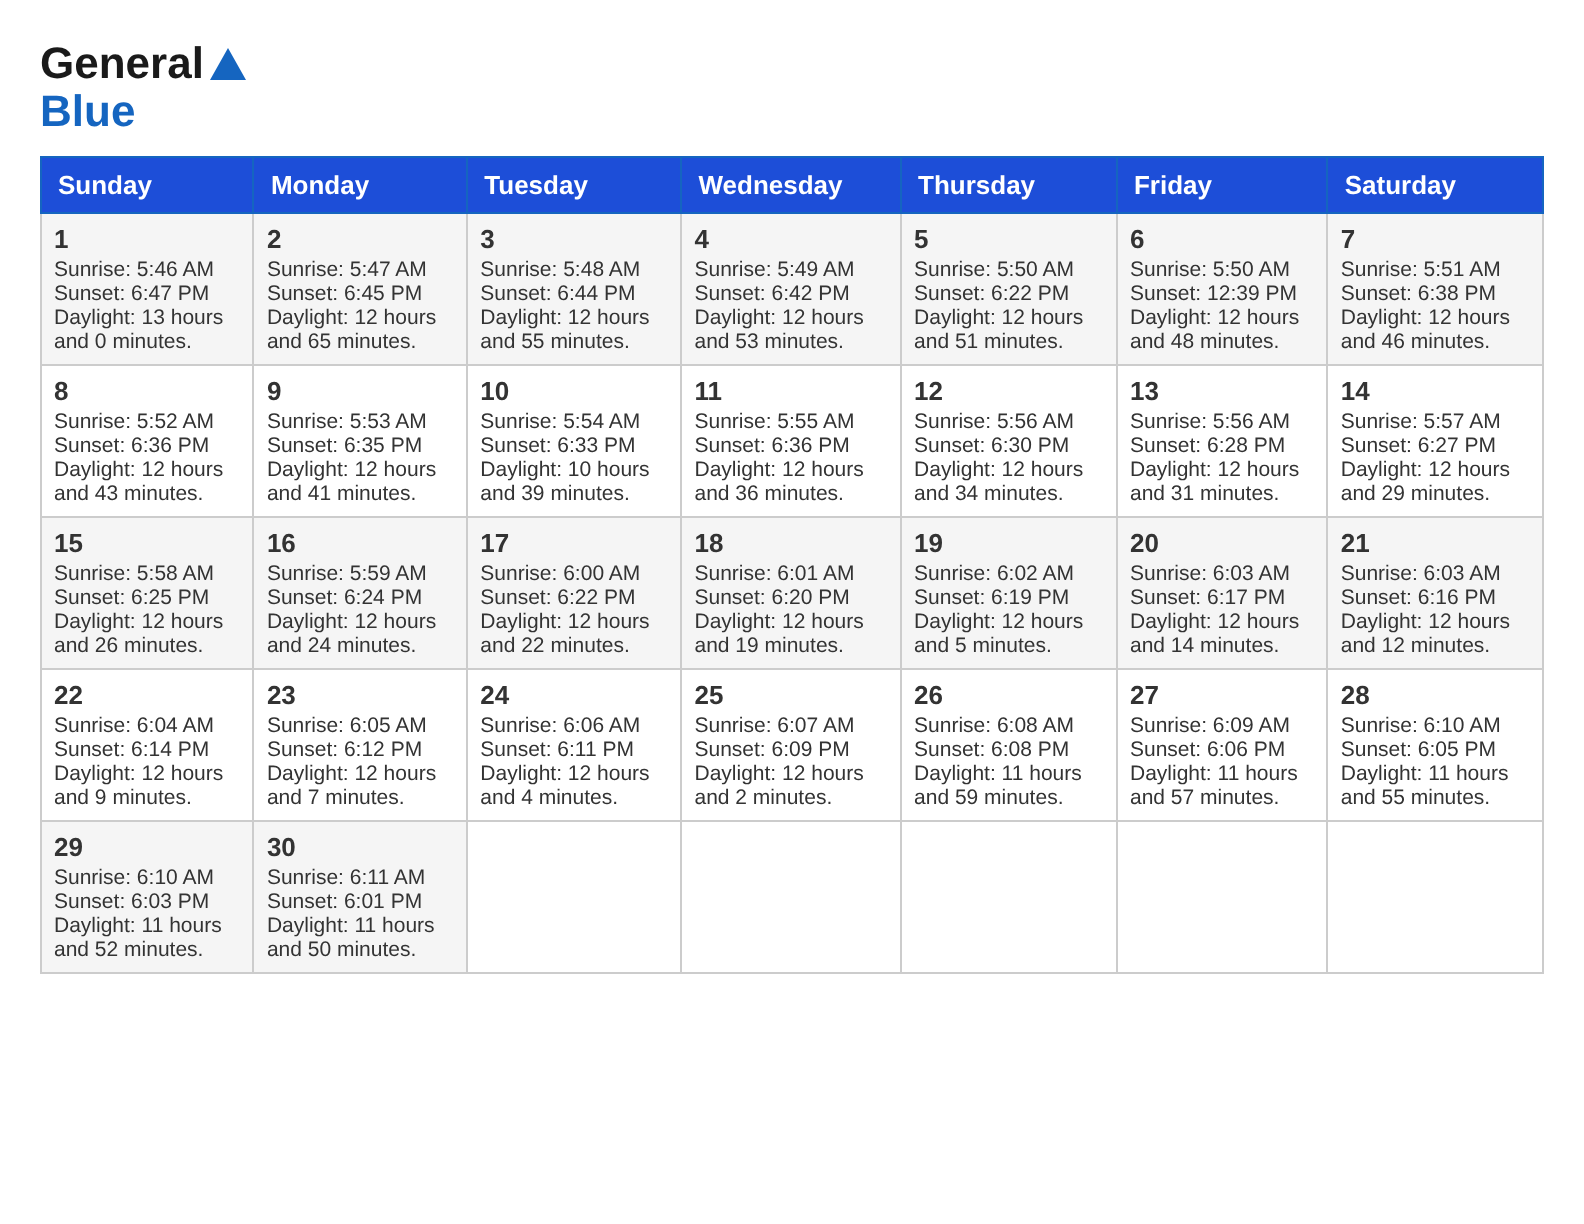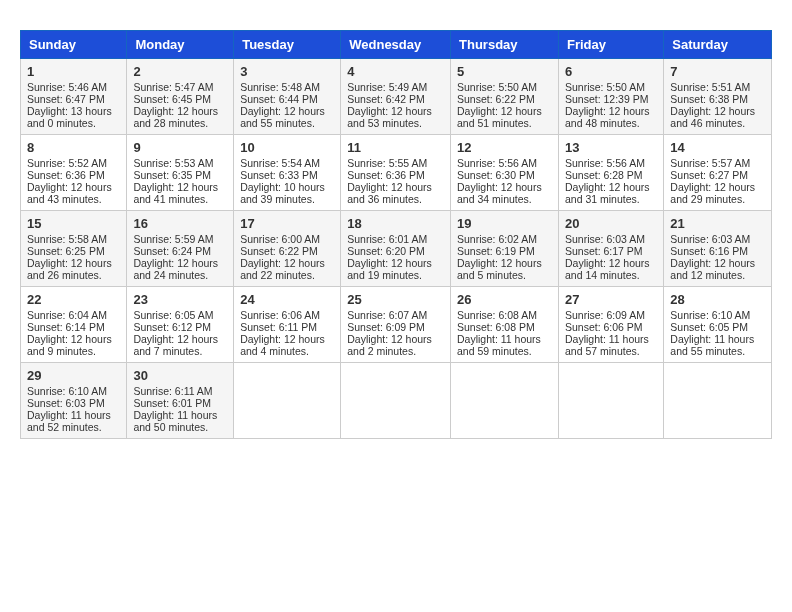--- a/index.html
+++ b/index.html
@@ -69,20 +69,28 @@
     .empty-cell {
       background-color: #fff !important;
     }
   </style>
 </head>
 <body>
 
 <div class="header">
   <div class="logo">
     <div>
+      <div style="display:flex;align-items:center;">
+        <div style="font-size:22px;font-weight:bold;color:#333;line-height:1.1;">
+          <span style="color:#1a1a1a;">General</span><svg width="22" height="22" viewBox="0 0 22 22" style="vertical-align:middle;margin-left:1px;">
+              <polygon points="11,2 20,18 2,18" fill="#1565c0"></polygon>
+            </svg>
+        </div>
+      </div>
+      <div style="font-size:22px;font-weight:bold;color:#1565c0;line-height:1.1;">Blue</div>
     </div>
   </div>
   <div class="title-area">
     <div class="month-title"></div>
     <div class="location"></div>
   </div>
 </div>
 
 <table>
   <thead>
@@ -92,21 +100,21 @@
       <th>Tuesday</th>
       <th>Wednesday</th>
       <th>Thursday</th>
       <th>Friday</th>
       <th>Saturday</th>
     </tr>
   </thead>
   <tbody id="calendar-body">
   <tr>
         <td><span class="day-number">1</span><span>Sunrise: 5:46 AM</span><br><span>Sunset: 6:47 PM</span><br><span>Daylight: 13 hours and 0 minutes.</span></td>
-        <td><span class="day-number">2</span><span>Sunrise: 5:47 AM</span><br><span>Sunset: 6:45 PM</span><br><span>Daylight: 12 hours and 28 minutes.</span></td>
+        <td><span class="day-number">2</span><span>Sunrise: 5:47 AM</span><br><span>Sunset: 6:45 PM</span><br><span>Daylight: 12 hours and 65 minutes.</span></td>
         <td><span class="day-number">3</span><span>Sunrise: 5:48 AM</span><br><span>Sunset: 6:44 PM</span><br><span>Daylight: 12 hours and 55 minutes.</span></td>
         <td><span class="day-number">4</span><span>Sunrise: 5:49 AM</span><br><span>Sunset: 6:42 PM</span><br><span>Daylight: 12 hours and 53 minutes.</span></td>
         <td><span class="day-number">5</span><span>Sunrise: 5:50 AM</span><br><span>Sunset: 6:22 PM</span><br><span>Daylight: 12 hours and 51 minutes.</span></td>
         <td><span class="day-number">6</span><span>Sunrise: 5:50 AM</span><br><span>Sunset: 12:39 PM</span><br><span>Daylight: 12 hours and 48 minutes.</span></td>
         <td><span class="day-number">7</span><span>Sunrise: 5:51 AM</span><br><span>Sunset: 6:38 PM</span><br><span>Daylight: 12 hours and 46 minutes.</span></td>
       </tr>
       <tr>
         <td><span class="day-number">8</span><span>Sunrise: 5:52 AM</span><br><span>Sunset: 6:36 PM</span><br><span>Daylight: 12 hours and 43 minutes.</span></td>
         <td><span class="day-number">9</span><span>Sunrise: 5:53 AM</span><br><span>Sunset: 6:35 PM</span><br><span>Daylight: 12 hours and 41 minutes.</span></td>
         <td><span class="day-number">10</span><span>Sunrise: 5:54 AM</span><br><span>Sunset: 6:33 PM</span><br><span>Daylight: 10 hours and 39 minutes.</span></td>

